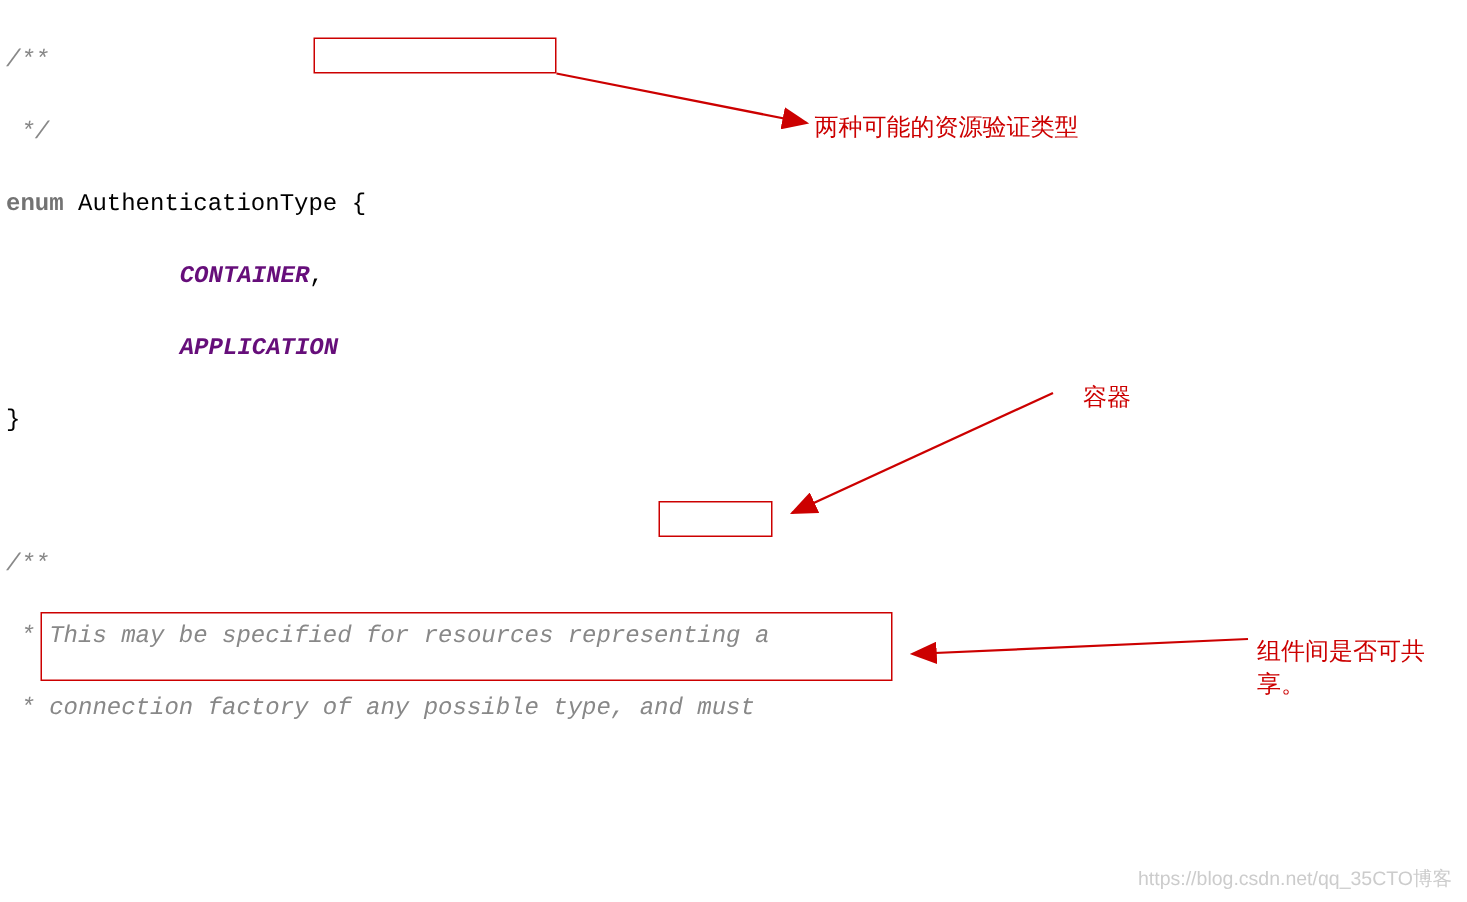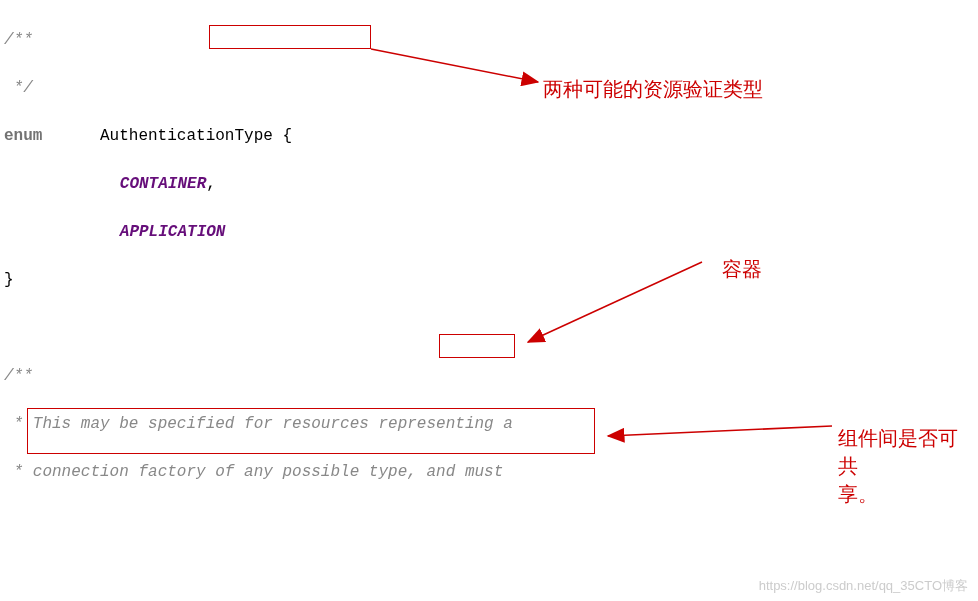--- a/index.html
+++ b/index.html
@@ -16,35 +16,35 @@
     position: relative;
   }
   .code-area {
     padding: 4px 4px 0 4px;
     line-height: 1.5;
     white-space: pre;
     font-style: italic;
   }
   .line { white-space: pre; }
   .kw { color: #737373; font-weight: bold; font-style: normal; }
-  .ident { color: #000; font-style: normal; padding-left: 48px; }
+  .ident { color: #000; font-style: normal; }
   .const { color: #660e7a; font-weight: bold; font-style: italic; margin-left: 39px; }
   .plain { color: #000; font-style: normal; }
   .comment { color: #888; }
   .box {
     position: absolute;
     border: 1px solid #c00;
     pointer-events: none;
   }
   .annot {
     position: absolute;
     color: #c00;
     font-family: SimSun, "Songti SC", serif;
     font-style: normal;
-    font-size: 20px;
+    font-size: 16px;
     line-height: 1.4;
   }
   .watermark {
     position: absolute;
     right: 10px;
     bottom: 6px;
     color: #ccc;
     font-family: sans-serif;
     font-style: normal;
     font-size: 13px;

